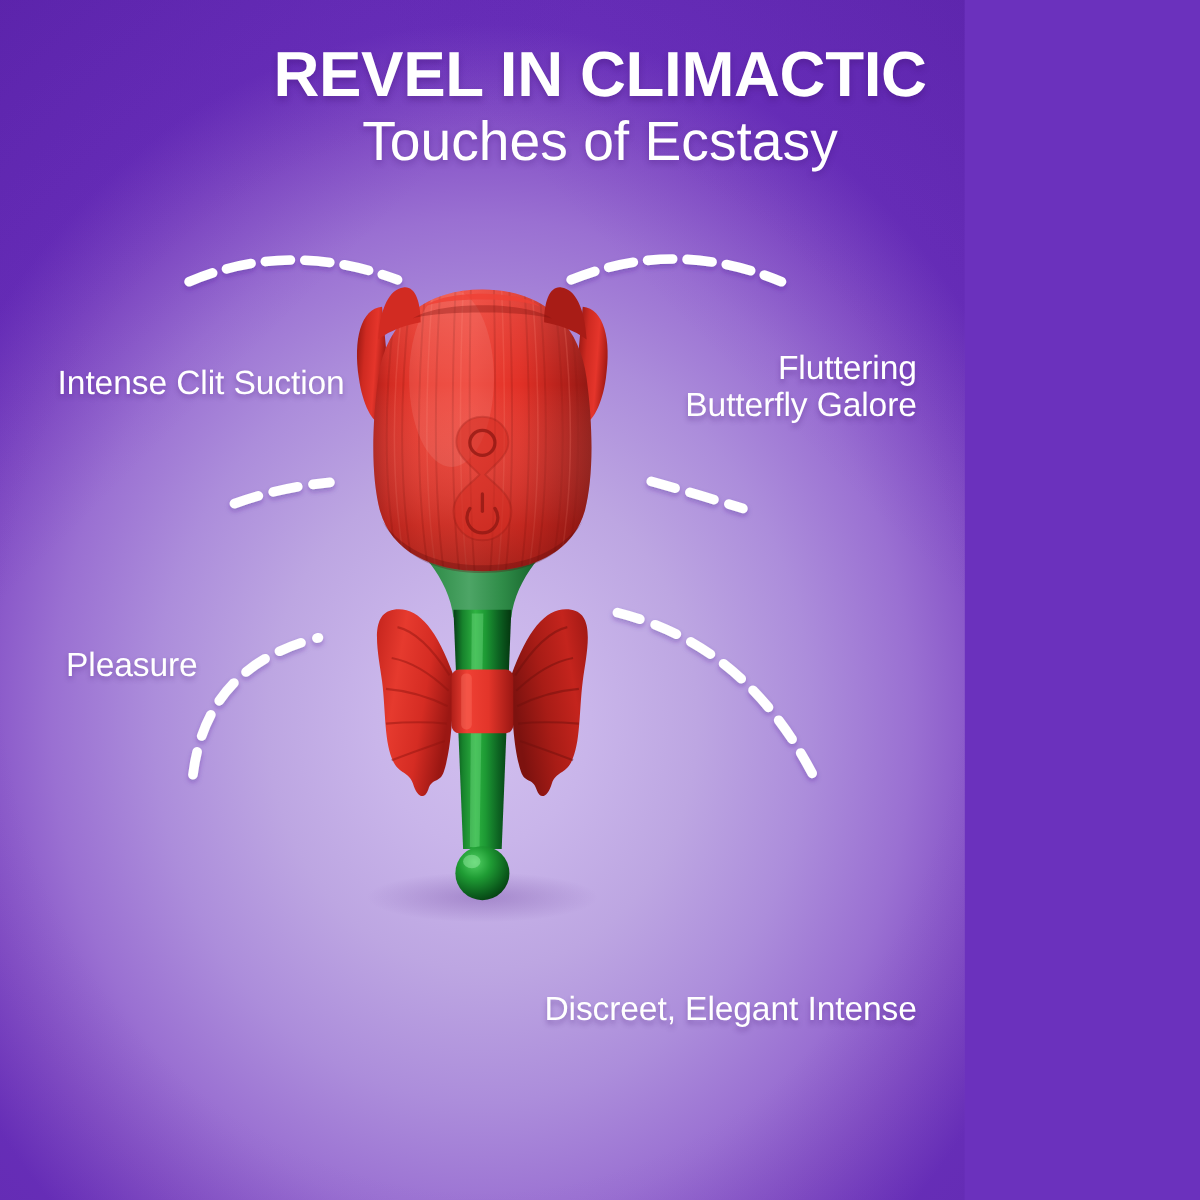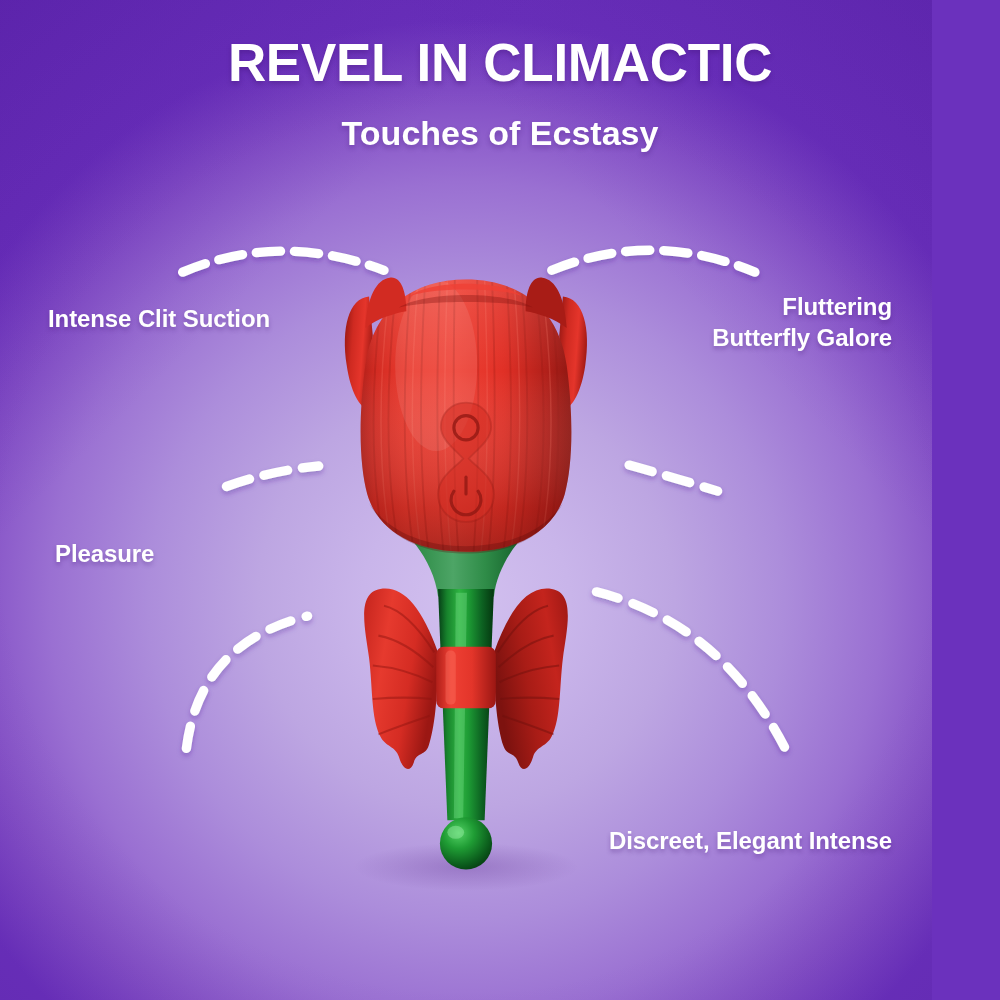--- a/index.html
+++ b/index.html
@@ -5,21 +5,21 @@
 <style>
   * { margin:0; padding:0; box-sizing:border-box; }
   html,body { width:1000px; height:1000px; overflow:hidden; }
   body {
     font-family:"Liberation Sans", sans-serif;
     background:#6b31bd;
     position:relative;
   }
   #poster {
     position:relative;
-    width:932px; height:1000px;
+    width:804px; height:1000px;
     overflow:hidden;
     background:
       radial-gradient(ellipse 62% 58% at 50% 60%,
         #d2c0ef 0%,
         #c9b5ea 18%,
         #bda6e2 36%,
         #ac8ddb 55%,
         #9a70d2 72%,
         #8450c6 86%,
         #6b31bd 100%);
@@ -46,34 +46,34 @@
     font-size:53px;
     line-height:54px;
     font-weight:700;
     letter-spacing:-0.3px;
     color:#ffffff;
     text-shadow:0 3px 5px rgba(60,15,110,.33);
     white-space:nowrap;
   }
   #subtitle {
     display:block;
-    margin-top:24px;
-    font-size:34px;
+    margin-top:8px;
+    font-size:46px;
     line-height:38px;
-    font-weight:700;
+    font-weight:400;
     color:#ffffff;
     text-shadow:0 3px 5px rgba(60,15,110,.30);
   }
 
   
   .feat {
     position:absolute;
     color:#ffffff;
-    font-weight:700;
-    font-size:24px;
+    font-weight:400;
+    font-size:28px;
     line-height:31px;
     letter-spacing:-0.1px;
     text-shadow:0 3px 4px rgba(70,25,120,.34);
     z-index:7;
     white-space:nowrap;
   }
   .feat.l { text-align:left; }
   .feat.r { text-align:right; }
 
   #f-suction   { left:48px;  top:303px; }

